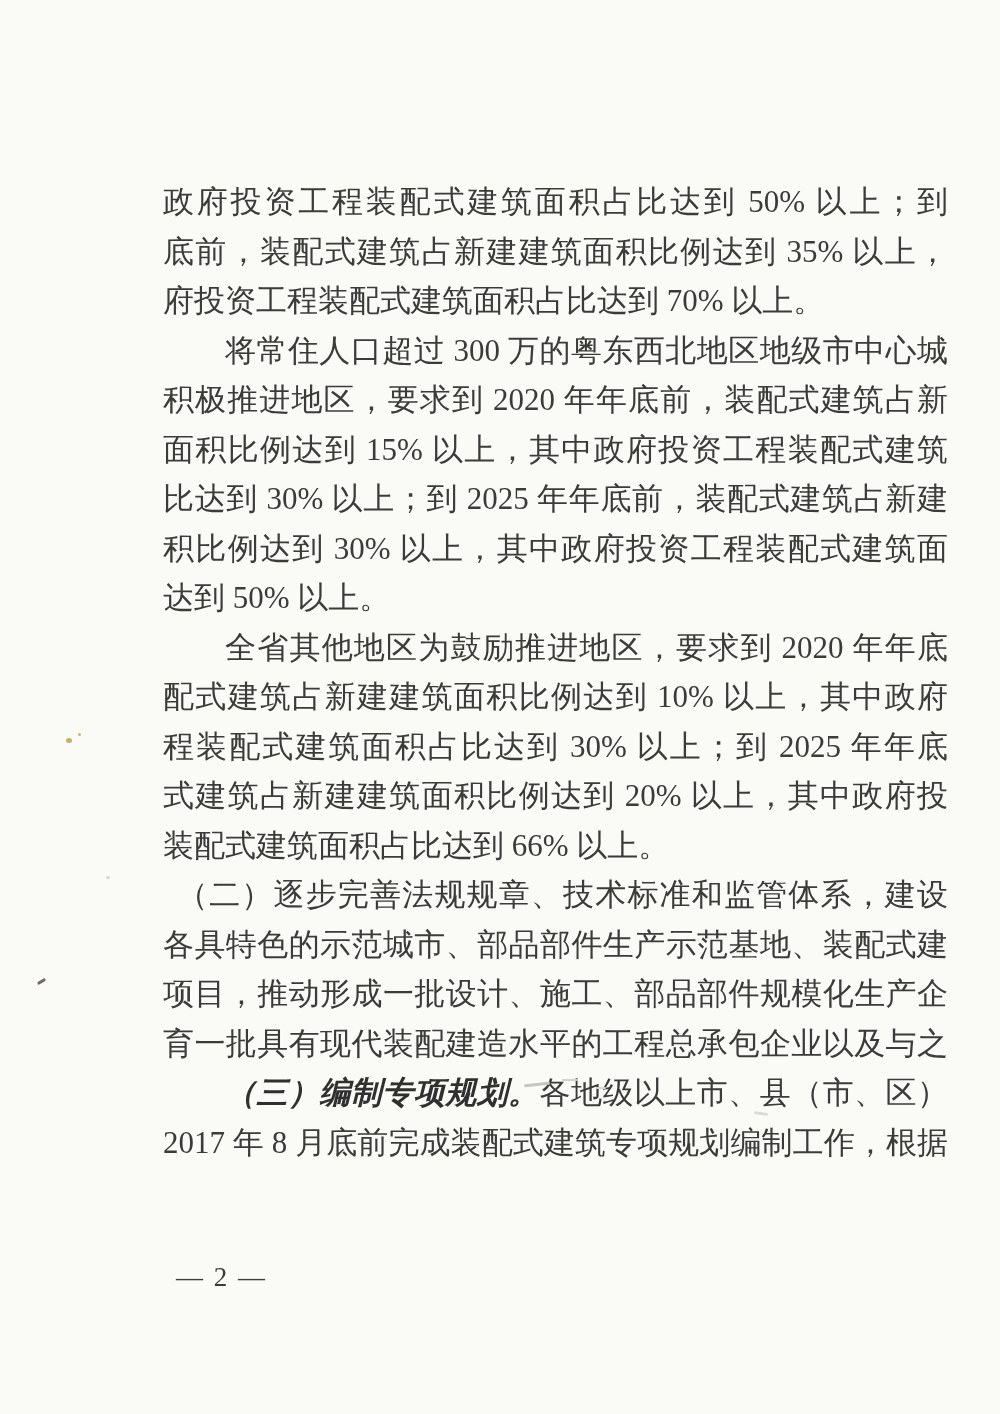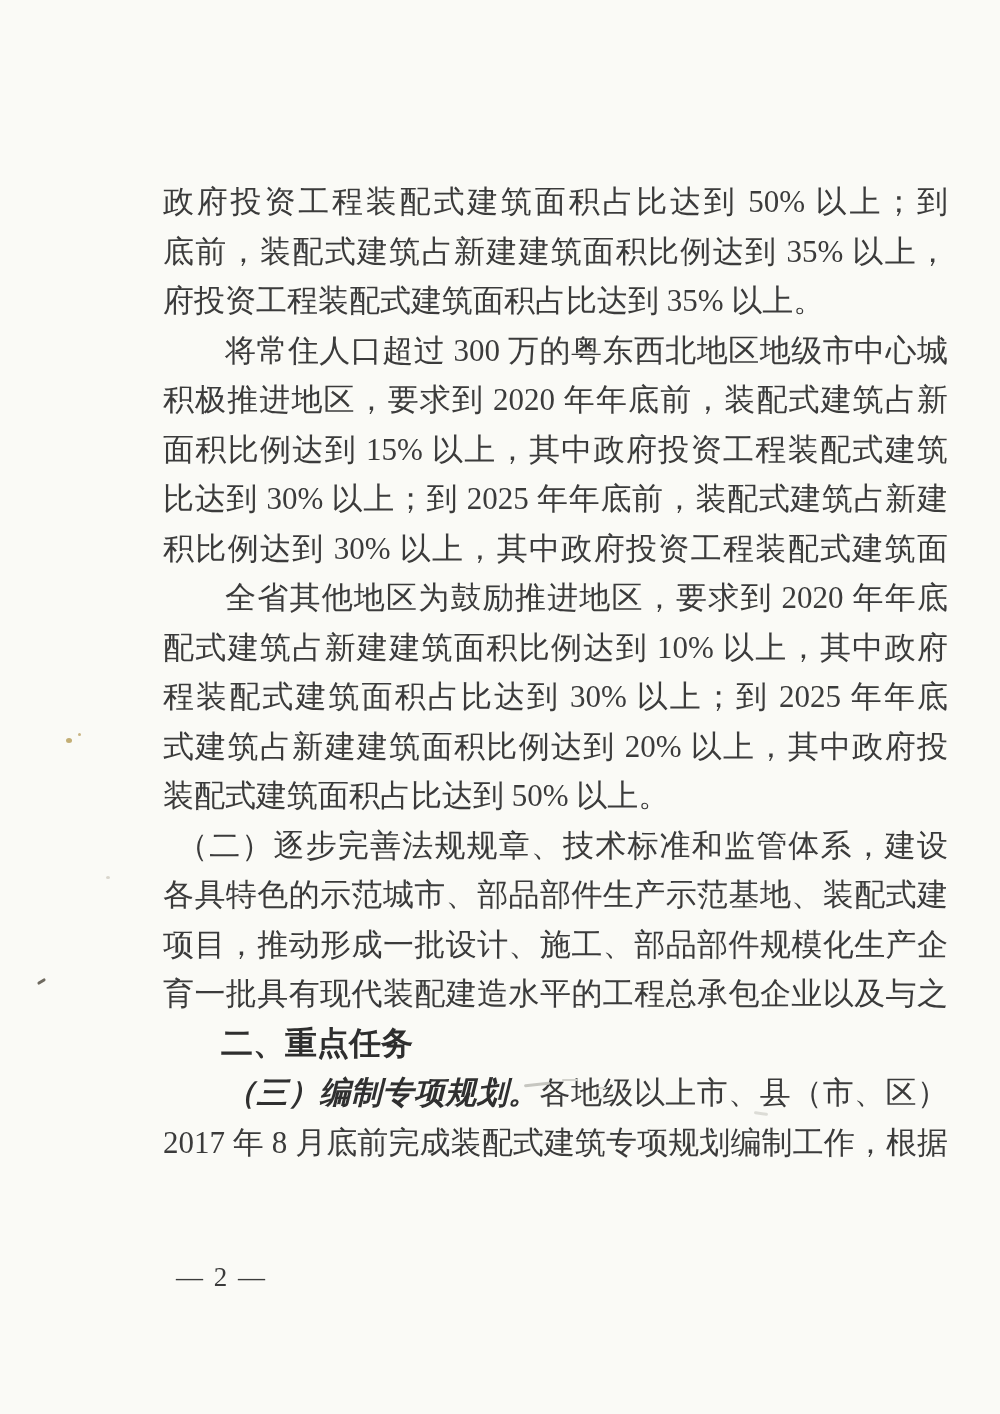--- a/index.html
+++ b/index.html
@@ -65,36 +65,36 @@
   .speck-g { left: 754px; top: 1112px; width: 14px; height: 3px; background: #dcdcd6; border-radius: 2px; transform: rotate(8deg); }
   .speck-h { left: 106px; top: 876px; width: 4px; height: 3px; background: #d8d5cc; }
 </style>
 </head>
 <body>
 
 <div class="page">
   <div class="doc">
     <div class="line fill">政府投资工程装配式建筑面积占比达到 50% 以上；到 2025 年年</div>
     <div class="line fill">底前，装配式建筑占新建建筑面积比例达到 35% 以上，其中政</div>
-    <div class="line">府投资工程装配式建筑面积占比达到 35% 以上。</div>
+    <div class="line">府投资工程装配式建筑面积占比达到 70% 以上。</div>
     <div class="line fill indent2">将常住人口超过 300 万的粤东西北地区地级市中心城区列为</div>
     <div class="line fill">积极推进地区，要求到 2020 年年底前，装配式建筑占新建建筑</div>
     <div class="line fill">面积比例达到 15% 以上，其中政府投资工程装配式建筑面积占</div>
     <div class="line fill">比达到 30% 以上；到 2025 年年底前，装配式建筑占新建建筑面</div>
     <div class="line fill">积比例达到 30% 以上，其中政府投资工程装配式建筑面积占比</div>
+    <div class="line">达到 50% 以上。</div>
     <div class="line fill indent2">全省其他地区为鼓励推进地区，要求到 2020 年年底前，装</div>
     <div class="line fill">配式建筑占新建建筑面积比例达到 10% 以上，其中政府投资工</div>
     <div class="line fill">程装配式建筑面积占比达到 30% 以上；到 2025 年年底前，装配</div>
     <div class="line fill">式建筑占新建建筑面积比例达到 20% 以上，其中政府投资工程</div>
-    <div class="line">装配式建筑面积占比达到 50% 以上。</div>
+    <div class="line">装配式建筑面积占比达到 66% 以上。</div>
     <div class="line fill indent-sm">（二）逐步完善法规规章、技术标准和监管体系，建设一批</div>
     <div class="line fill">各具特色的示范城市、部品部件生产示范基地、装配式建筑示范</div>
     <div class="line fill">项目，推动形成一批设计、施工、部品部件规模化生产企业，培</div>
     <div class="line fill">育一批具有现代装配建造水平的工程总承包企业以及与之相适应</div>
-    <div class="line heading">二、重点任务</div>
     <div class="line fill indent2"><span class="bold-lead">（三）编制专项规划。</span><span>各地级以上市、县（市、区）要在</span></div>
     <div class="line fill">2017 年 8 月底前完成装配式建筑专项规划编制工作，根据专项</div>
   </div>
 
   <div class="footer">— 2 —</div>
 
   <div class="speck speck-a"></div>
   <div class="speck speck-b"></div>
   <div class="speck speck-c"></div>
   <div class="speck speck-d"></div>

